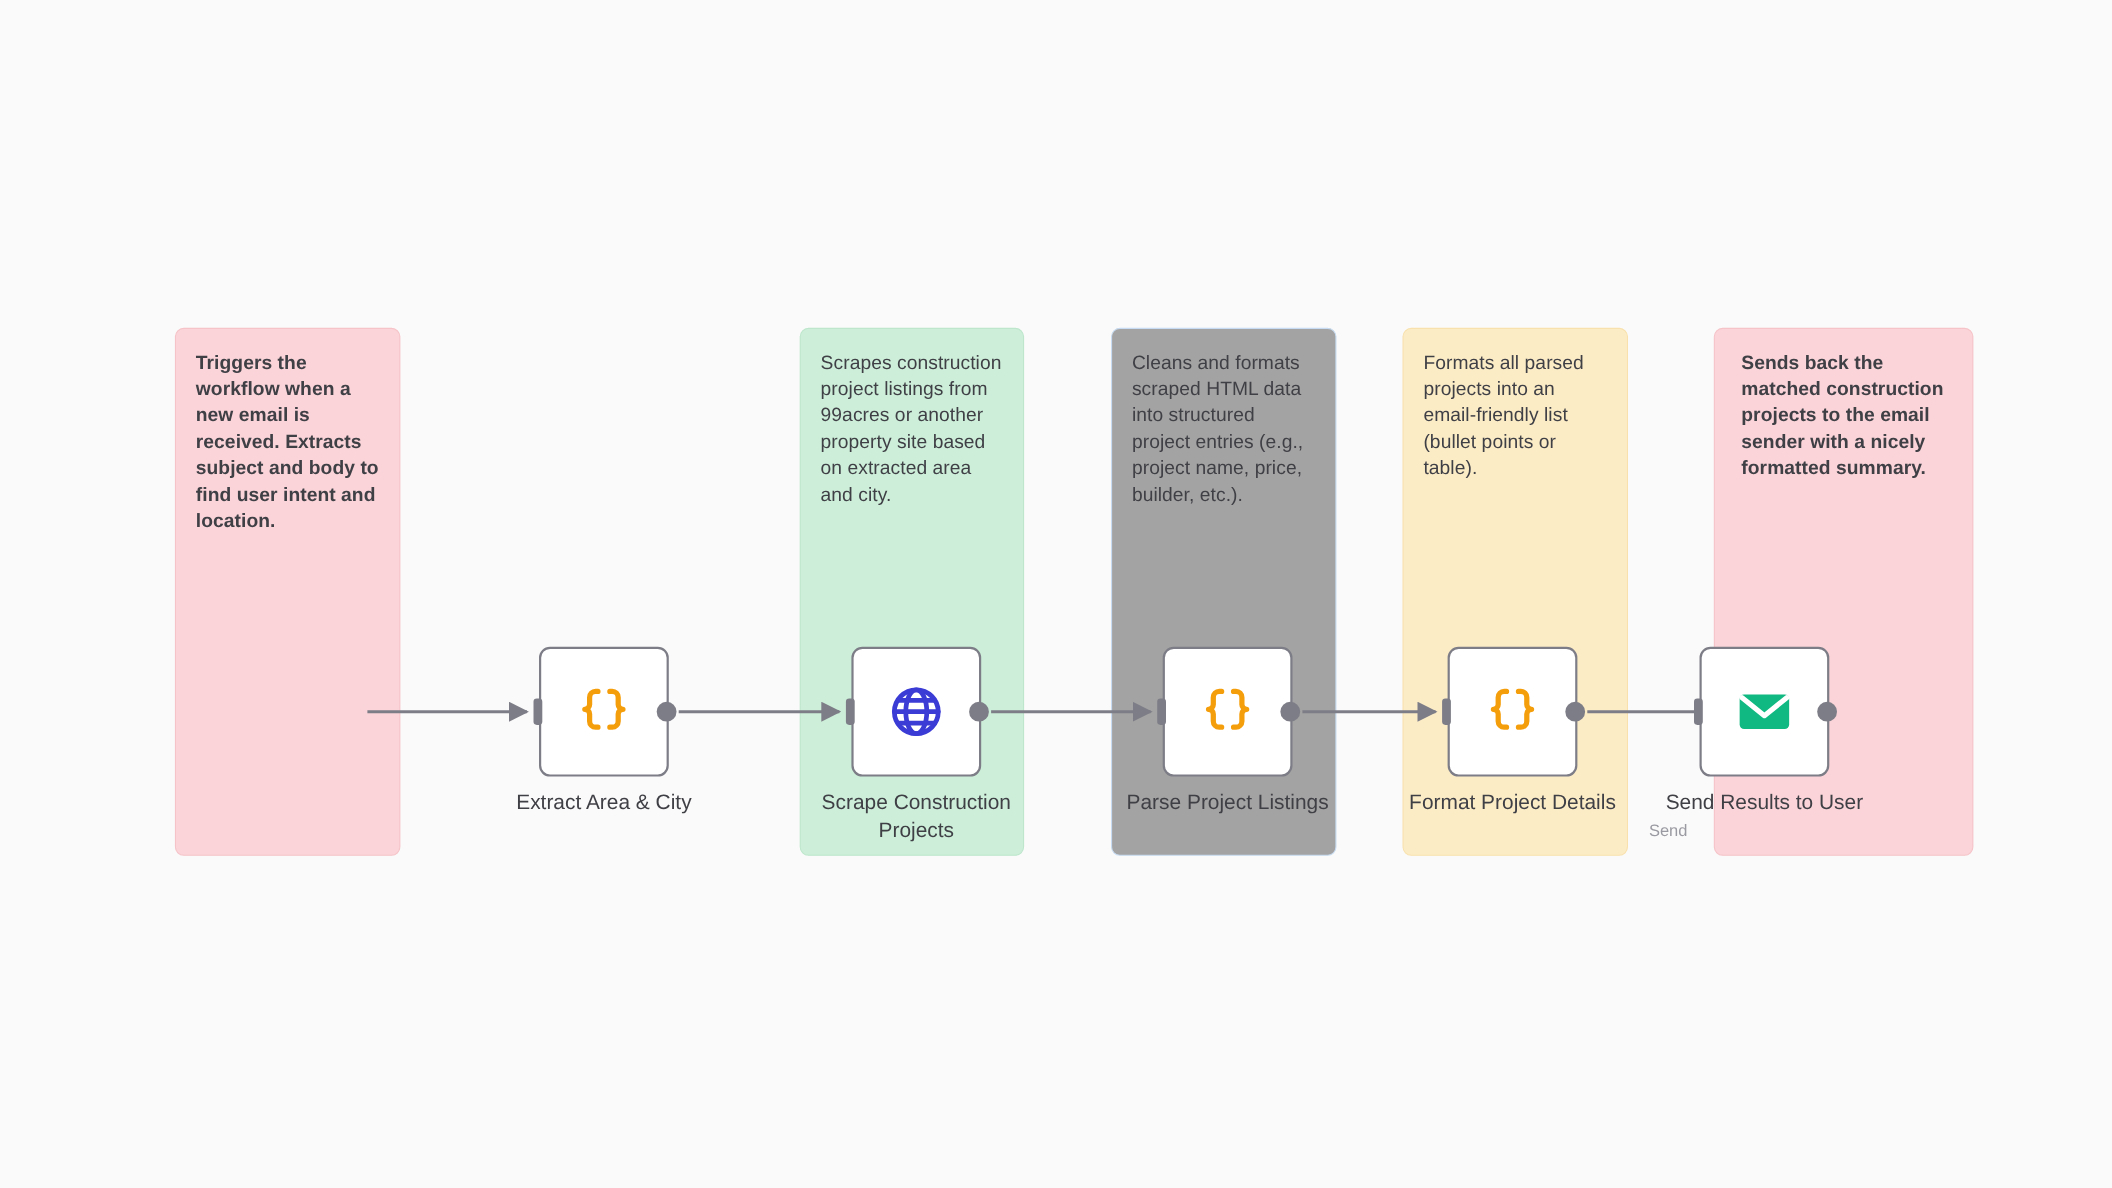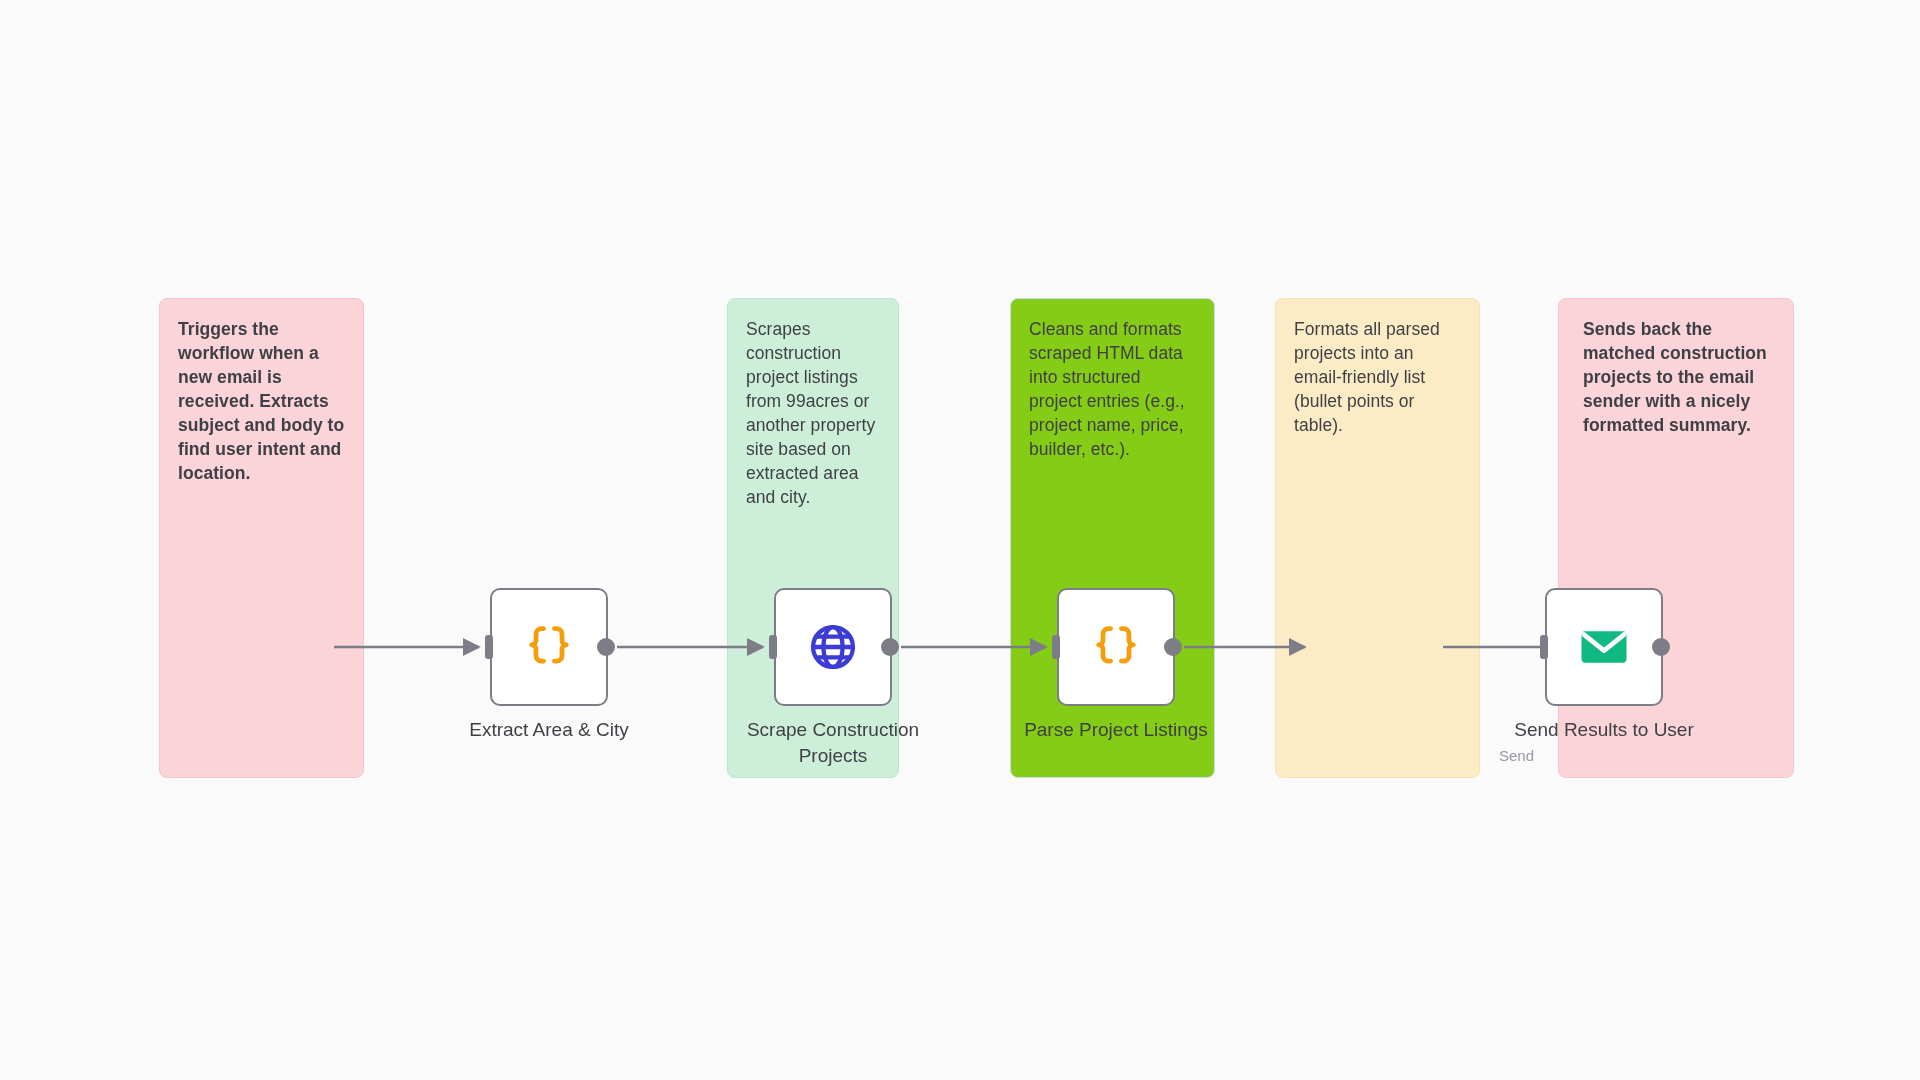--- a/index.html
+++ b/index.html
@@ -37,27 +37,27 @@
     font-size: 17.5px;
     line-height: 24px;
     color: #3f3f46;
     white-space: pre-wrap;
     letter-spacing: 0.05px;
   }
 
   .sticky.pink   { background: #fad4d8; border: 1px solid #f5c3c8; font-weight: bold; }
   .sticky.purple { background: #e0ddf2; border: 1px solid #d2cdea; }
   .sticky.green  { background: #cdefd9; border: 1px solid #bde6cc; }
-  .sticky.blue   { background: #84cc16; border: 1px solid #c7dcf2; }
+  .sticky.blue   { background: #a3a3a3; border: 1px solid #c7dcf2; }
   .sticky.yellow { background: #fcecc6; border: 1px solid #f8e1ad; }
 
   
   .s0 { left: 159px;  width: 205px; }
   .s1 { left: 443px;  width: 204px; }
-  .s2 { left: 727px;  width: 172px; }
+  .s2 { left: 727px;  width: 204px; }
   .s3 { left: 1010px; width: 205px; }
   .s4 { left: 1275px; width: 205px; }
   .s5 { left: 1558px; width: 236px; padding-left: 24px; }
 
   
   #edges {
     position: absolute;
     left: 0; top: 0;
     width: 1920px;
     height: 1080px;
@@ -228,20 +228,33 @@
         <svg width="52" height="52" viewBox="0 0 24 24" fill="none" stroke="#f59e0b" stroke-width="2.2" stroke-linecap="round" stroke-linejoin="round" class="icon">
           <path d="M9.5 3.5h-1a2.5 2.5 0 0 0-2.5 2.5v3a2 2 0 0 1-2 2 2 2 0 0 1 2 2v3a2.5 2.5 0 0 0 2.5 2.5h1"></path>
           <path d="M14.5 3.5h1a2.5 2.5 0 0 1 2.5 2.5v3a2 2 0 0 0 2 2 2 2 0 0 0-2 2v3a2.5 2.5 0 0 1-2.5 2.5h-1"></path>
         </svg>
       </span>
       <span class="port-out"></span>
     </div>
     <div class="node-label">Parse Project Listings</div>
   </div>
 
+  <div class="node-wrap n4">
+    <div class="node-box">
+      <span class="port-in"></span>
+      <span>
+        <svg width="52" height="52" viewBox="0 0 24 24" fill="none" stroke="#f59e0b" stroke-width="2.2" stroke-linecap="round" stroke-linejoin="round" class="icon">
+          <path d="M9.5 3.5h-1a2.5 2.5 0 0 0-2.5 2.5v3a2 2 0 0 1-2 2 2 2 0 0 1 2 2v3a2.5 2.5 0 0 0 2.5 2.5h1"></path>
+          <path d="M14.5 3.5h1a2.5 2.5 0 0 1 2.5 2.5v3a2 2 0 0 0 2 2 2 2 0 0 0-2 2v3a2.5 2.5 0 0 1-2.5 2.5h-1"></path>
+        </svg>
+      </span>
+      <span class="port-out"></span>
+    </div>
+    <div class="node-label">Format Project Details</div>
+  </div>
 
   <div class="node-wrap n5">
     <div class="node-box">
       <span class="port-in"></span>
       <span>
         <svg width="54" height="54" viewBox="0 0 24 24" class="icon">
           <rect x="2" y="5" width="20" height="14" rx="1.8" fill="#10b981"></rect>
           <path d="M3 6.4 L12 13.6 L21 6.4" fill="none" stroke="#ffffff" stroke-width="2.1" stroke-linecap="round" stroke-linejoin="round"></path>
         </svg>
       </span>

